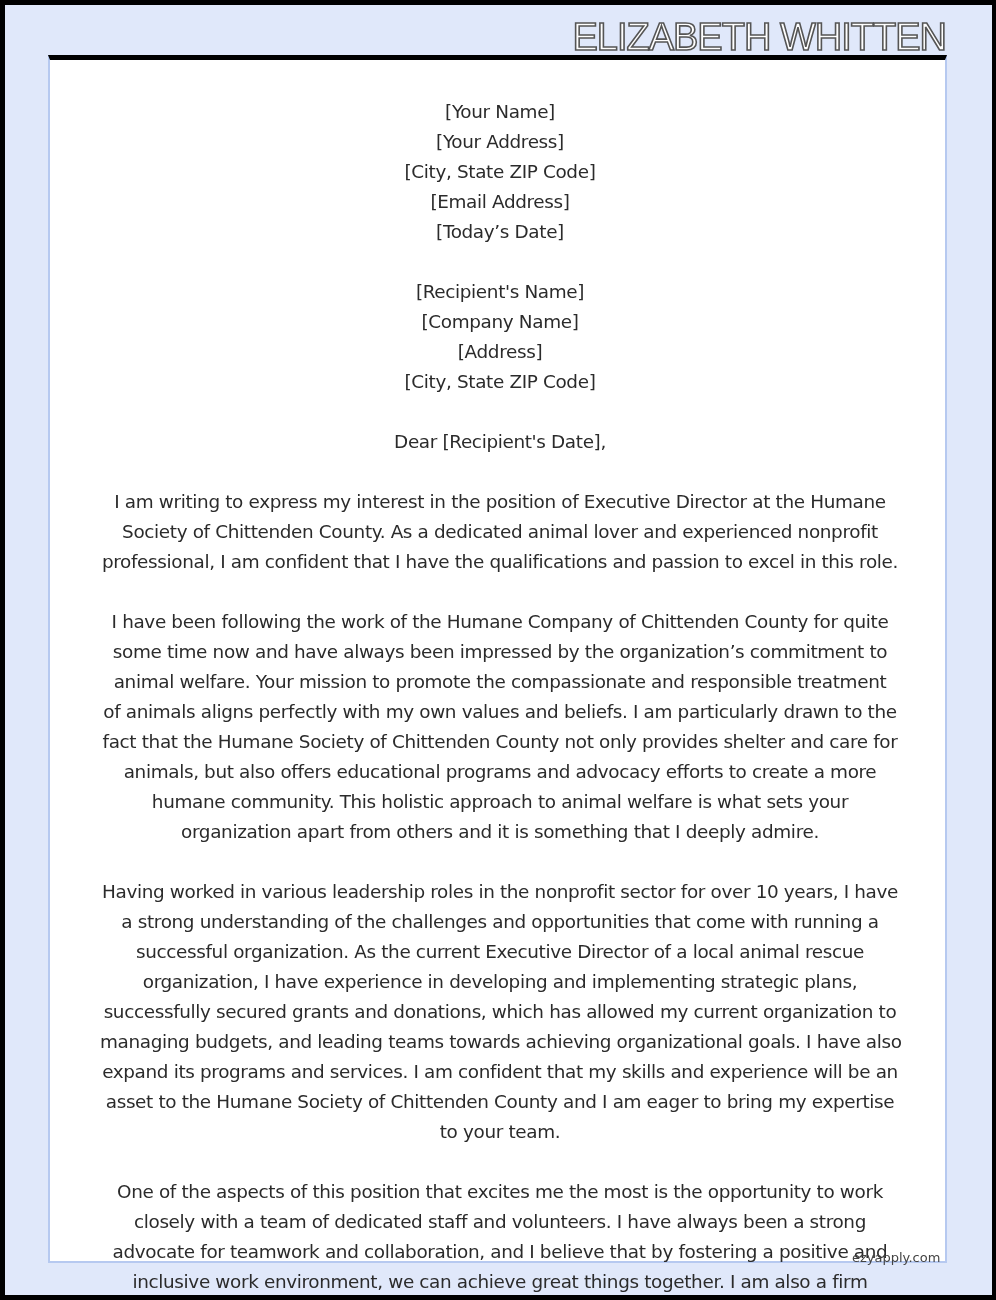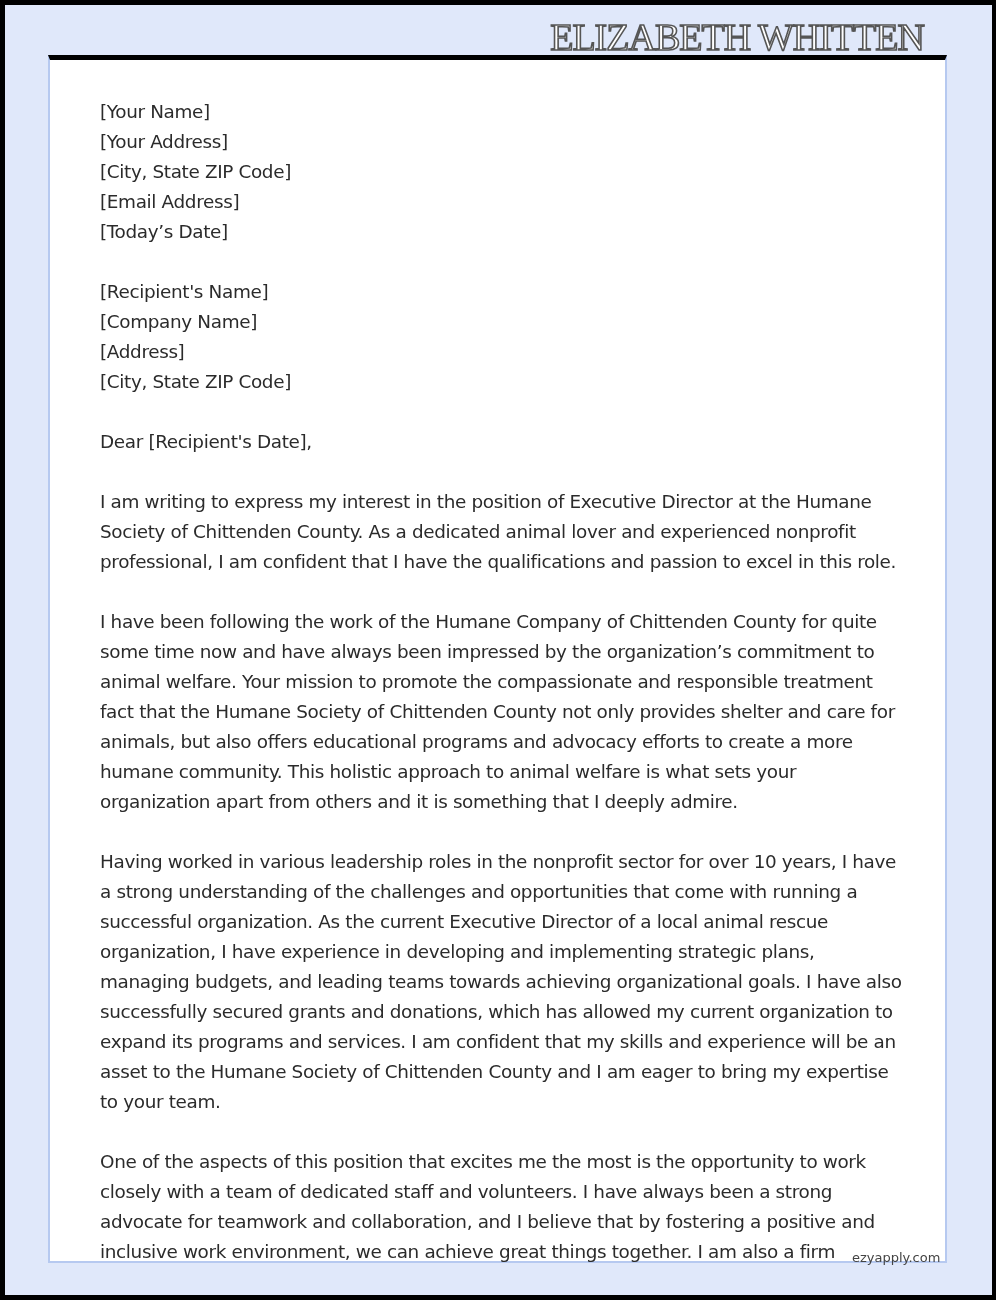--- a/index.html
+++ b/index.html
@@ -6,22 +6,22 @@
   body {
     width: 996px; height: 1300px; overflow: hidden; position: relative;
     background: #000;
     font-family: "DejaVu Sans", sans-serif;
   }
   .frame {
     position: absolute; left: 5px; top: 5px; width: 987px; height: 1290px;
     background: #e0e8fa; overflow: hidden;
   }
   .title {
-    position: absolute; right: 68px; top: 12px;
-    font-family: Liberation Serif, serif;
+    position: absolute; right: 46px; top: 12px;
+    font-family: Liberation Sans, sans-serif;
     font-size: 38px; line-height: 40px; letter-spacing: -1px;
     color: #ffffff;
     -webkit-text-stroke: 1.6px #555555;
     white-space: nowrap;
   }
   .page {
     position: absolute; left: 43px; top: 50px; width: 895px; height: 1201px;
     background: #ffffff;
     border-top: 5px solid #000;
     border-left: 2px solid #b6c9f0;
@@ -30,21 +30,21 @@
   }
   .content {
     position: absolute; left: 95px; top: 92px; width: 800px;
     font-family: "DejaVu Sans", sans-serif;
     font-size: 18.4px; line-height: 30px; color: #2b2b2b;
     letter-spacing: -0.35px;
     z-index: 2;
   }
   .line { display: block; white-space: nowrap; }
   .para { margin: 0 0 30px 0; }
-  .para .line { white-space: nowrap; }
+  .para .line { white-space: nowrap; text-align: center; }
   .watermark {
     position: absolute; left: 847px; top: 1245px;
     font-family: "DejaVu Sans", sans-serif;
     font-size: 13px; color: #444; z-index: 3; white-space: nowrap;
   }
 </style>
 </head>
 <body>
 
 <div class="frame">
@@ -74,33 +74,34 @@
     <div class="para">
       <span class="line">I am writing to express my interest in the position of Executive Director at the Humane</span>
       <span class="line">Society of Chittenden County. As a dedicated animal lover and experienced nonprofit</span>
       <span class="line">professional, I am confident that I have the qualifications and passion to excel in this role.</span>
     </div>
 
     <div class="para">
       <span class="line">I have been following the work of the Humane Company of Chittenden County for quite</span>
       <span class="line">some time now and have always been impressed by the organization’s commitment to</span>
       <span class="line">animal welfare. Your mission to promote the compassionate and responsible treatment</span>
+      <span class="line">of animals aligns perfectly with my own values and beliefs. I am particularly drawn to the</span>
       <span class="line">fact that the Humane Society of Chittenden County not only provides shelter and care for</span>
       <span class="line">animals, but also offers educational programs and advocacy efforts to create a more</span>
       <span class="line">humane community. This holistic approach to animal welfare is what sets your</span>
       <span class="line">organization apart from others and it is something that I deeply admire.</span>
     </div>
 
     <div class="para">
       <span class="line">Having worked in various leadership roles in the nonprofit sector for over 10 years, I have</span>
       <span class="line">a strong understanding of the challenges and opportunities that come with running a</span>
       <span class="line">successful organization. As the current Executive Director of a local animal rescue</span>
       <span class="line">organization, I have experience in developing and implementing strategic plans,</span>
+      <span class="line">successfully secured grants and donations, which has allowed my current organization to</span>
       <span class="line">managing budgets, and leading teams towards achieving organizational goals. I have also</span>
-      <span class="line">successfully secured grants and donations, which has allowed my current organization to</span>
       <span class="line">expand its programs and services. I am confident that my skills and experience will be an</span>
       <span class="line">asset to the Humane Society of Chittenden County and I am eager to bring my expertise</span>
       <span class="line">to your team.</span>
     </div>
 
     <div class="para">
       <span class="line">One of the aspects of this position that excites me the most is the opportunity to work</span>
       <span class="line">closely with a team of dedicated staff and volunteers. I have always been a strong</span>
       <span class="line">advocate for teamwork and collaboration, and I believe that by fostering a positive and</span>
       <span class="line">inclusive work environment, we can achieve great things together. I am also a firm</span>

